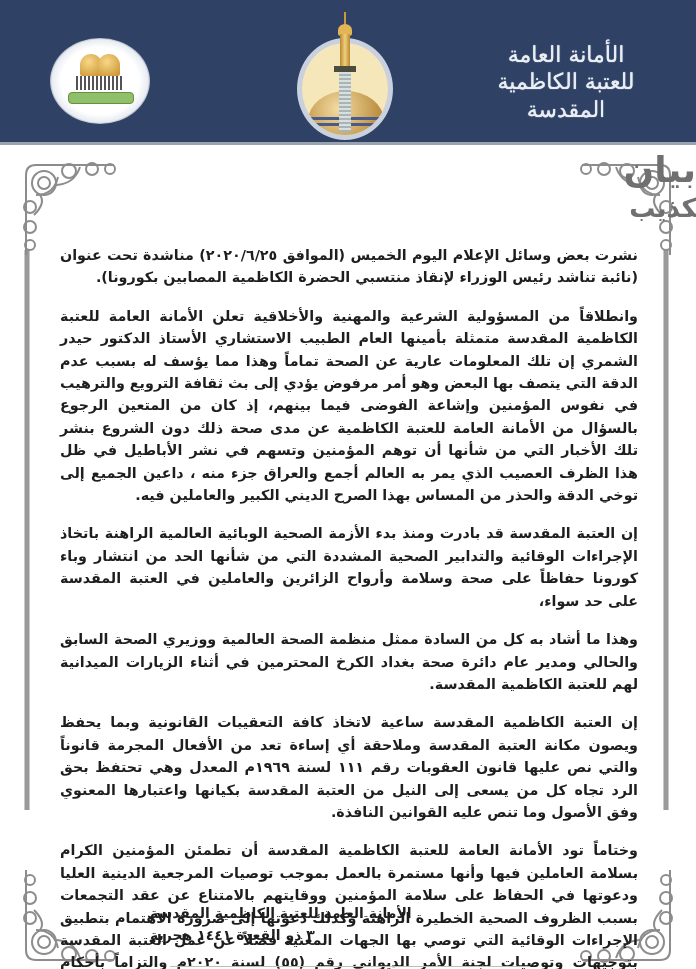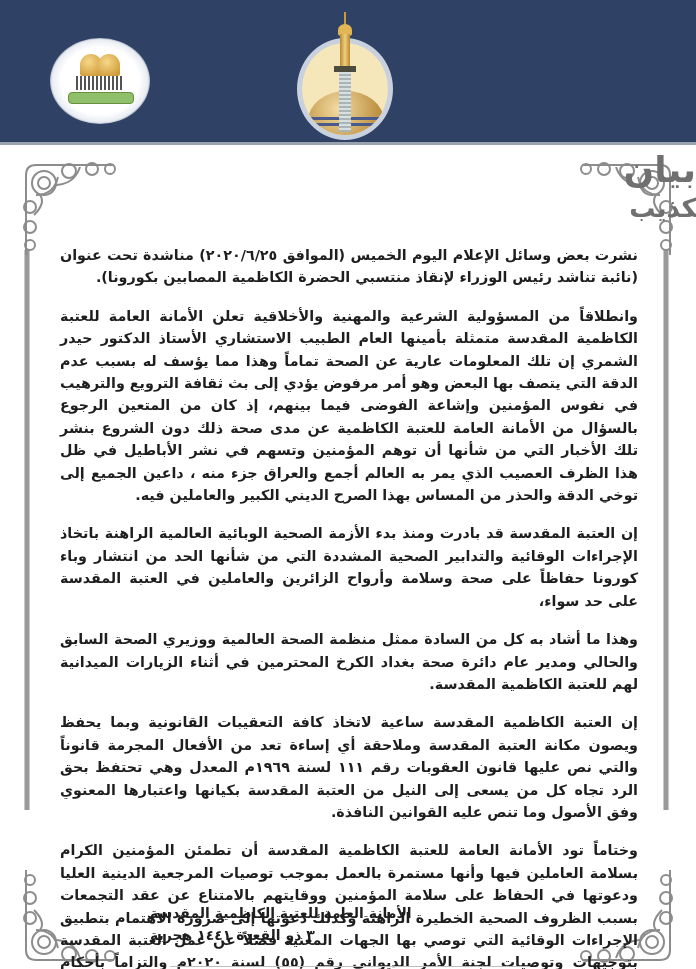--- a/index.html
+++ b/index.html
@@ -113,20 +113,24 @@
     <div class="band b2"></div>
   </div>
   <div class="minaret">
     <div class="spire"></div>
     <div class="cap"></div>
     <div class="shaft"></div>
     <div class="tile"></div>
     <div class="balcony"></div>
   </div>
 
+  <div class="title-calli">
+    <div class="l1">الأمانة العامة</div>
+    <div class="l2">للعتبة الكاظمية المقدسة</div>
+  </div>
 </div>
 
 <div class="vline left"></div>
 <div class="vline right"></div>
 
 <div class="corner tl">
   <svg viewBox="0 0 110 110">
       <g fill="none" stroke="#8c8c8c" stroke-width="2">
     <path d="M12 100 V20 Q12 10 22 10 H100"></path>
     <circle cx="30" cy="28" r="12"></circle>

